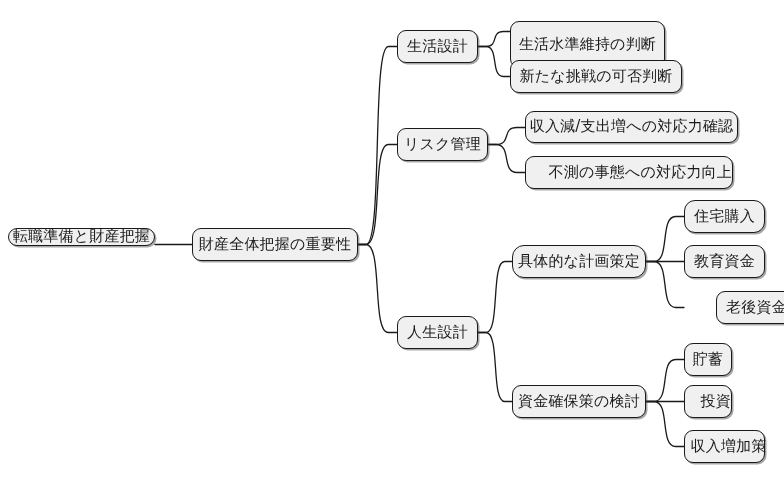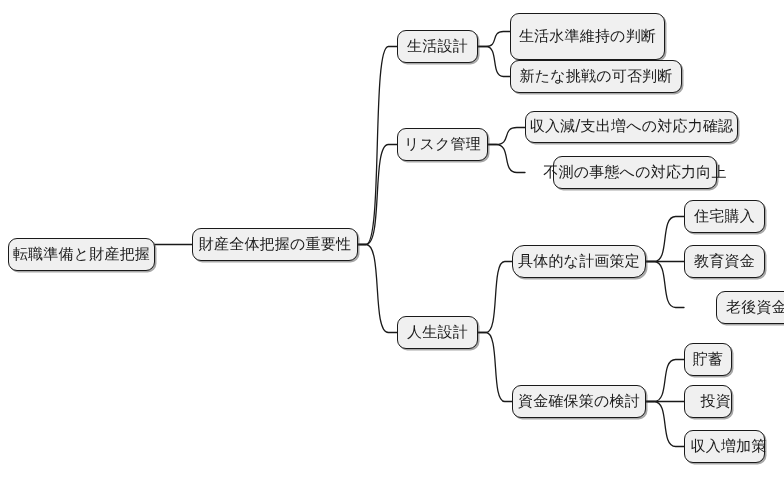--- a/index.html
+++ b/index.html
@@ -65,60 +65,60 @@
       <path d="M 478 332.5 L 486 332.5 C 500.3 332.5, 490.68 261.5, 504.72 261.5 L 512 261.5" fill="none" stroke="#1a1a1a" stroke-width="1.3" stroke-linecap="round"></path>
       <path d="M 478 332.5 L 486 332.5 C 500.3 332.5, 490.68 401.5, 504.72 401.5 L 512 401.5" fill="none" stroke="#1a1a1a" stroke-width="1.3" stroke-linecap="round"></path>
       <path d="M 646 261.5 L 654 261.5 C 670.5 261.5, 659.4 216.5, 675.6 216.5 L 684 216.5" fill="none" stroke="#1a1a1a" stroke-width="1.3" stroke-linecap="round"></path>
       <path d="M 646 261.5 L 684 261.5" fill="none" stroke="#1a1a1a" stroke-width="1.3" stroke-linecap="round"></path>
       <path d="M 646 261.5 L 654 261.5 C 670.5 261.5, 659.4 307.5, 675.6 307.5 L 684 307.5" fill="none" stroke="#1a1a1a" stroke-width="1.3" stroke-linecap="round"></path>
       <path d="M 646 401.5 L 654 401.5 C 670.5 401.5, 659.4 359.5, 675.6 359.5 L 684 359.5" fill="none" stroke="#1a1a1a" stroke-width="1.3" stroke-linecap="round"></path>
       <path d="M 646 401.5 L 684 401.5" fill="none" stroke="#1a1a1a" stroke-width="1.3" stroke-linecap="round"></path>
       <path d="M 646 401.5 L 654 401.5 C 670.5 401.5, 659.4 446.5, 675.6 446.5 L 684 446.5" fill="none" stroke="#1a1a1a" stroke-width="1.3" stroke-linecap="round"></path>
     </svg>
 
-  <div class="node" style="left: 8px; top: 228px; width: 147px; height: 33px; margin-top: 10px;">
+  <div class="node" style="left: 8px; top: 228px; width: 147px; height: 18px;">
     <span>転職準備と財産把握</span>
   </div>
 
   <div class="node" style="left: 192px; top: 228px; width: 166px; height: 33px;">
     <span>財産全体把握の重要性</span>
   </div>
 
   <div class="node" style="left: 397px; top: 30px; width: 81px; height: 33px;">
     <span>生活設計</span>
   </div>
   <div class="node" style="left: 397px; top: 128px; width: 91px; height: 33px;">
     <span>リスク管理</span>
   </div>
   <div class="node" style="left: 397px; top: 316px; width: 81px; height: 33px;">
     <span>人生設計</span>
   </div>
 
-  <div class="node" style="left: 510px; top: 13px; width: 155px; height: 47px;">
+  <div class="node" style="left: 510px; top: 21px; width: 155px; height: 47px;">
     <span>生活水準維持の判断</span>
   </div>
   <div class="node" style="left: 510px; top: 60px; width: 172px; height: 33px;">
     <span>新たな挑戦の可否判断</span>
   </div>
 
   <div class="node" style="left: 525px; top: 111px; width: 213px; height: 32px;">
     <span>収入減/支出増への対応力確認</span>
   </div>
-  <div class="node" style="left: 553px; top: 156px; width: 164px; height: 33px;">
+  <div class="node" style="left: 525px; top: 156px; width: 208px; height: 33px; justify-content: flex-end;">
     <span>不測の事態への対応力向上</span>
   </div>
 
   <div class="node" style="left: 512px; top: 245px; width: 134px; height: 33px; border-radius: 12px;">
     <span>具体的な計画策定</span>
   </div>
   <div class="node" style="left: 512px; top: 385px; width: 134px; height: 33px;">
     <span>資金確保策の検討</span>
   </div>
 
-  <div class="node" style="left: 684px; top: 200px; width: 81px; height: 33px;">
+  <div class="node" style="left: 684px; top: 200px; width: 81px; height: 33px; border-radius: 11px;">
     <span>住宅購入</span>
   </div>
   <div class="node" style="left: 684px; top: 245px; width: 81px; height: 33px; justify-content: center;">
     <span>教育資金</span>
   </div>
   <div class="node" style="left: 684px; top: 291px; width: 81px; height: 33px; margin-left: 32px;">
     <span>老後資金</span>
   </div>
 
   <div class="node" style="left: 684px; top: 343px; width: 48px; height: 33px;">

